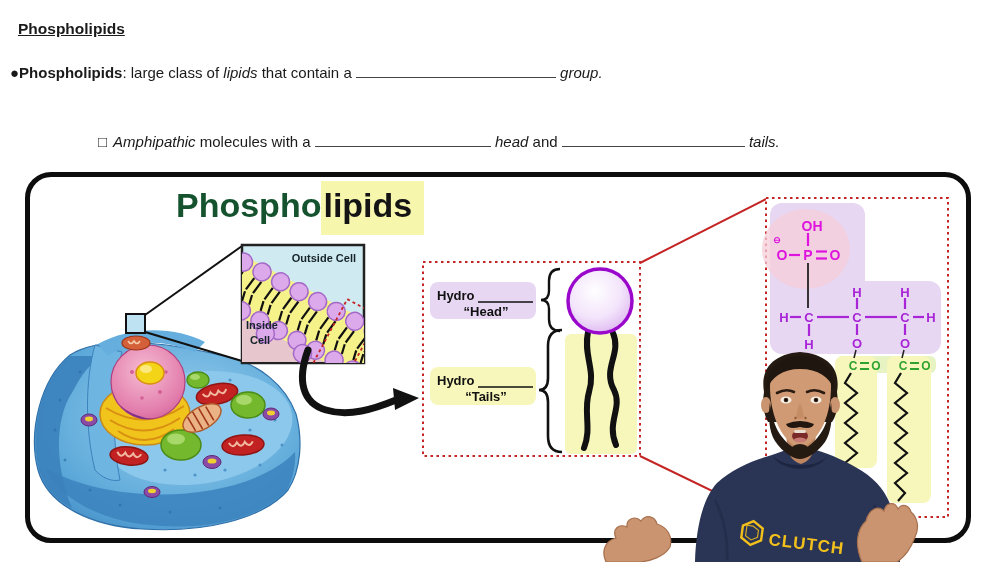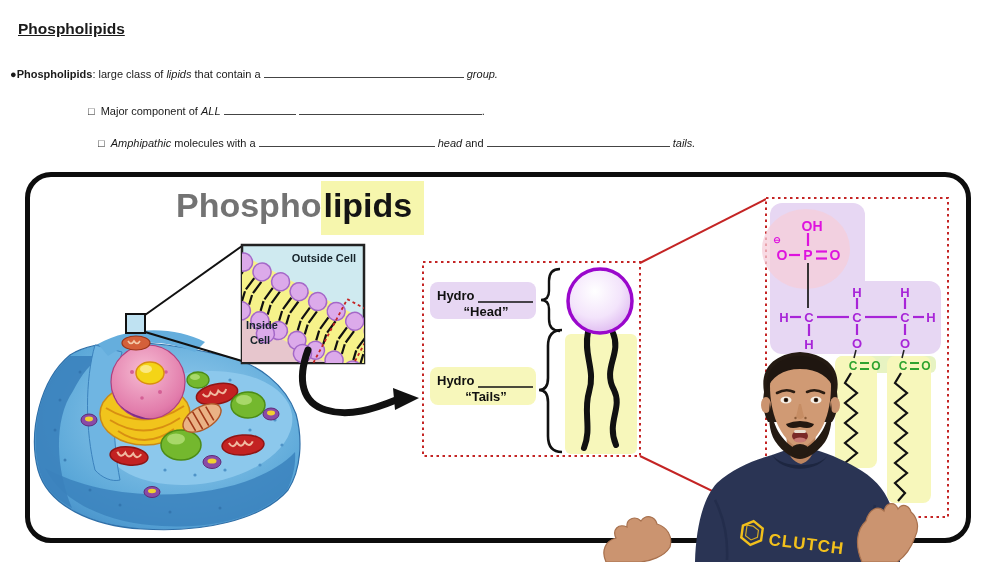--- a/index.html
+++ b/index.html
@@ -1,32 +1,32 @@
 <!DOCTYPE html>
 <html><head>
 <meta charset="utf-8">
 <style>
   html,body{margin:0;padding:0;background:#fff;}
   #stage{position:relative;width:1000px;height:562px;background:#ffffff;overflow:hidden;
          font-family:"Liberation Sans",sans-serif;color:#1a1a1a;}
   
-  .notes-line{position:absolute;white-space:nowrap;font-size:11px;}
+  .notes-line{position:absolute;white-space:nowrap;font-size:15px;}
   #heading{left:18px;top:20px;font-size:15.5px;font-weight:bold;text-decoration:underline;}
   #line1{left:10px;top:64px;}
   #line2{left:88px;top:101px;}
   #line3{left:88px;top:133px;padding-left:10px;}
   .b{font-weight:bold;}
   .i{font-style:italic;}
   .blank{display:inline-block;border-bottom:1.6px solid #444;height:13px;vertical-align:baseline;}
   .marker{margin-right:6px;}
   
   #slide-box{position:absolute;left:25px;top:172px;width:946px;height:371px;
              border:5px solid #0d0d0d;border-radius:26px;background:#fff;box-sizing:border-box;}
   #slide-title{position:absolute;left:176px;top:186px;font-size:34px;font-weight:bold;white-space:nowrap;}
-  #slide-title .t1{color:#737373;}
+  #slide-title .t1{color:#14532d;}
   #slide-title .t2{color:#141414;background:#f6f6ad;padding:5px 12px 11px 2px;}
   
   #art{position:absolute;left:0;top:0;}
   text{font-family:"Liberation Sans",sans-serif;}
   .memlabel{font-size:11px;font-weight:600;fill:#16232a;}
   .hydro{font-size:13px;font-weight:bold;fill:#111;}
   .term{font-size:13px;font-weight:bold;fill:#111;text-anchor:middle;}
   .atom{font-weight:bold;text-anchor:middle;dominant-baseline:central;}
   .mag{fill:#de13de;}
   .pur{fill:#a825d8;}
@@ -37,23 +37,20 @@
 <body>
 
 <div id="stage">
 
   <div id="heading" class="notes-line">Phospholipids</div>
 
   <div id="line1" class="notes-line">
     <span class="b">●</span><span class="b">Phospholipids</span><span>: large class of </span><span class="i">lipids</span><span> that contain a </span><span class="blank" style="width:200px"></span>&nbsp;<span class="i">group.</span>
   </div>
 
-  <div id="line2" class="notes-line">
-    <span class="marker">□</span><span>Major component of </span><span class="i">ALL</span>&nbsp;<span class="blank" style="width:72px"></span>&nbsp;<span class="blank" style="width:183px"></span><span>.</span>
-  </div>
 
   <div id="line3" class="notes-line">
     <span class="marker">□</span><span class="i">Amphipathic</span><span> molecules with a </span><span class="blank" style="width:176px"></span>&nbsp;<span class="i">head</span><span> and </span><span class="blank" style="width:183px"></span>&nbsp;<span class="i">tails.</span>
   </div>
 
   <div id="slide-box"></div>
 
   <div id="slide-title">
     <span class="t1">Phospho</span><span class="t2">lipids</span>
   </div>

